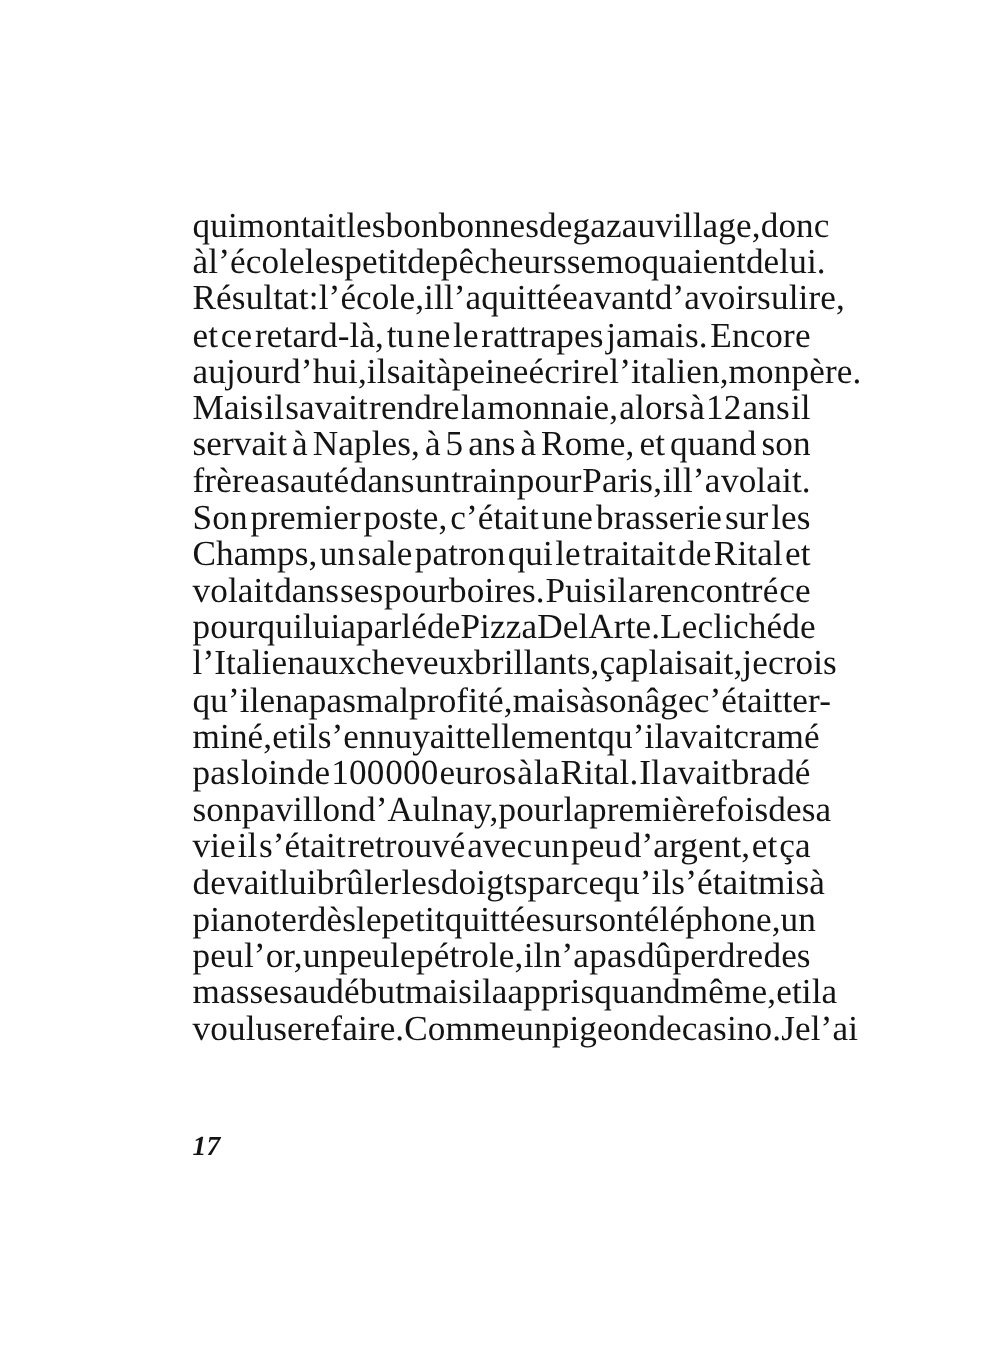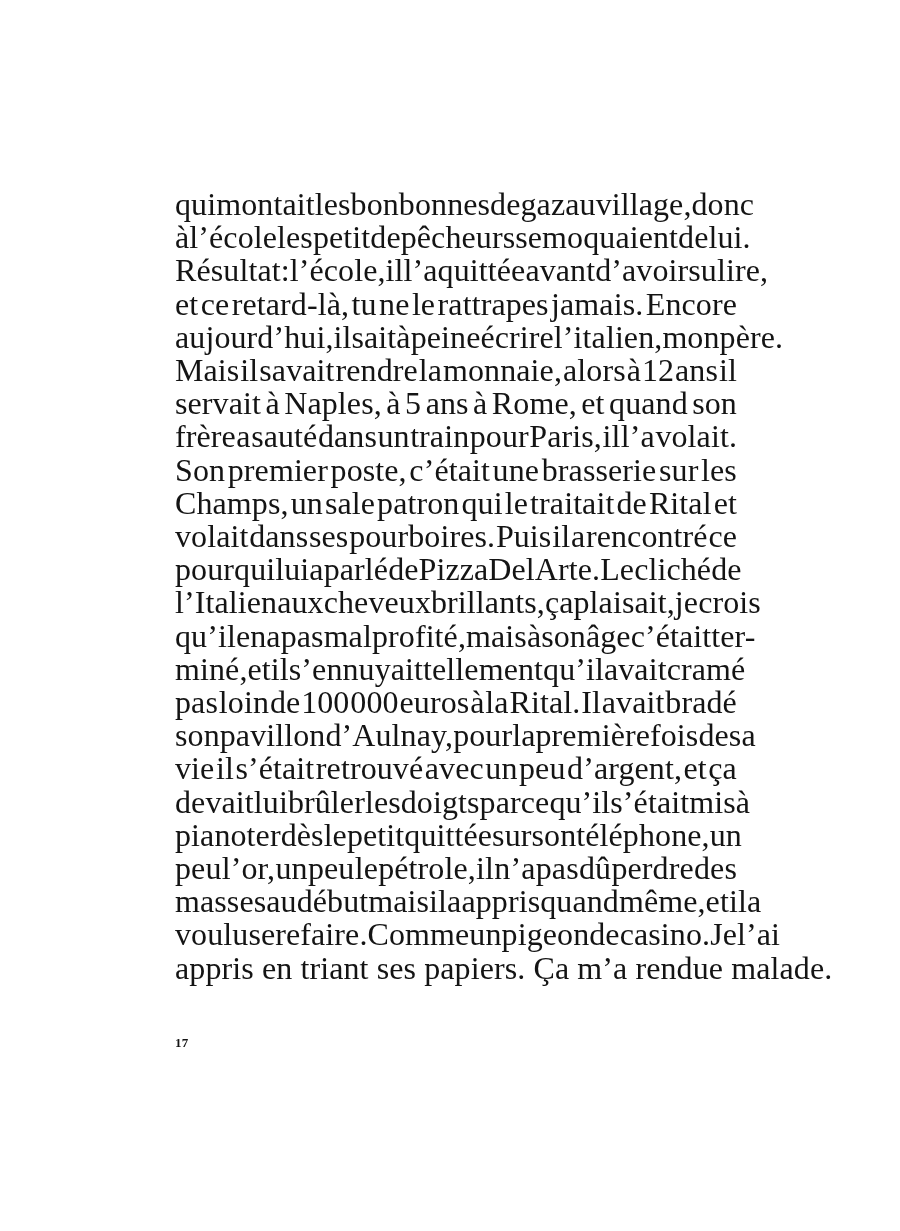--- a/index.html
+++ b/index.html
@@ -42,21 +42,22 @@
   }
   .body-line.last {
     display: block;
   }
   .folio {
     position: absolute;
     left: 175px;
     top: 1031px;
     font-family: "Liberation Serif", "DejaVu Serif", serif;
     font-weight: bold;
-    font-size: 13px;
+    font-style: italic;
+    font-size: 25px;
     line-height: 24px;
     color: #141414;
     letter-spacing: 0.3px;
   }
 </style>
 </head>
 <body>
 
 <div class="page">
 
@@ -331,18 +332,17 @@
         <span class="w">se</span>
         <span class="w">refaire.</span>
         <span class="w">Comme</span>
         <span class="w">un</span>
         <span class="w">pigeon</span>
         <span class="w">de</span>
         <span class="w">casino.</span>
         <span class="w">Je</span>
         <span class="w">l’ai</span>
       </div>
-    <div class="body-line last">appris en triant ses papiers. Ça m’a rendue malade.</div>
   </div>
 
   <div class="folio">17</div>
 
 </div>
 
 </body></html>

